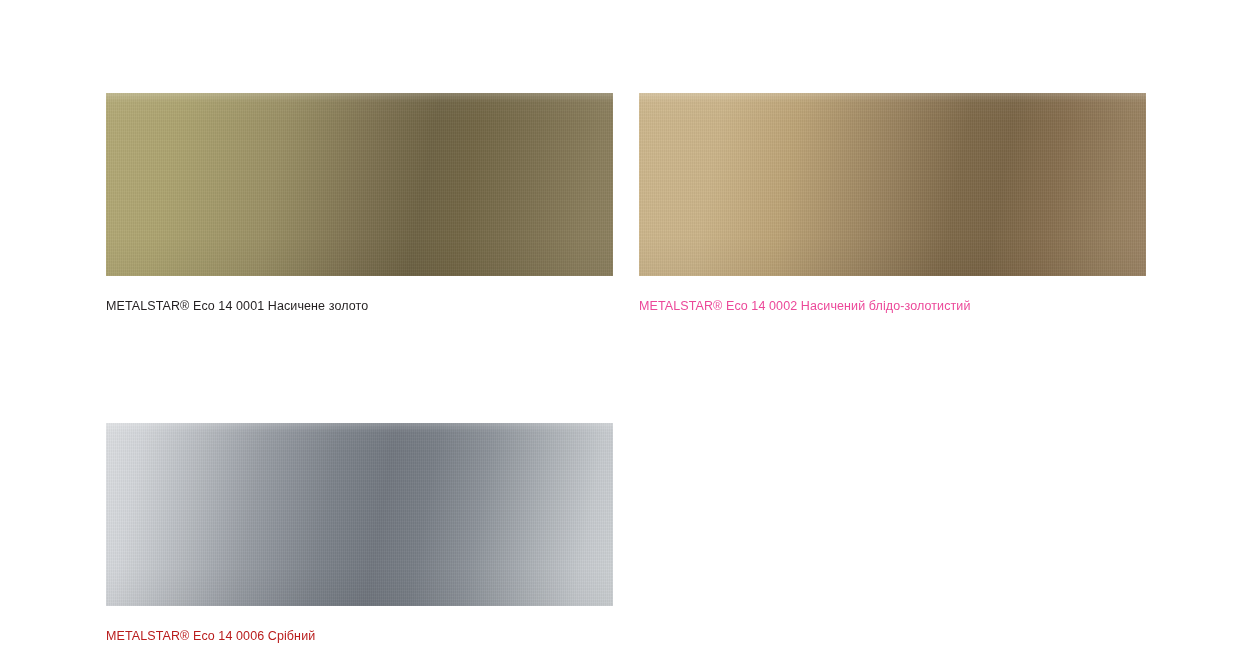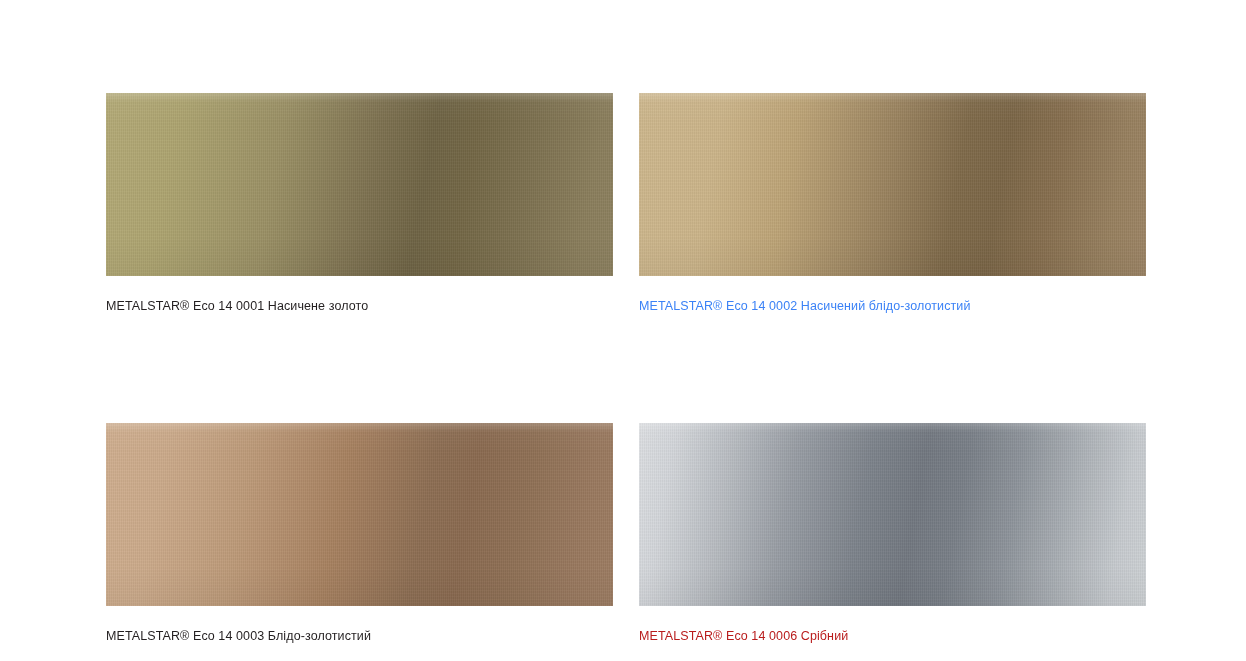--- a/index.html
+++ b/index.html
@@ -87,26 +87,22 @@
 
 <div class="swatch-grid">
 
   <div class="swatch-card">
     <div class="swatch-chip" style="background: linear-gradient(100deg, rgb(179, 170, 119) 0%, rgb(173, 164, 112) 14%, rgb(154, 144, 101) 34%, rgb(125, 113, 80) 52%, rgb(111, 100, 69) 62%, rgb(115, 103, 70) 70%, rgb(126, 114, 81) 82%, rgb(138, 126, 92) 93%, rgb(141, 129, 96) 100%);"></div>
     <div class="swatch-caption" style="color: rgb(35, 31, 32);">METALSTAR® Eco 14 0001 Насичене золото</div>
   </div>
 
   <div class="swatch-card">
     <div class="swatch-chip" style="background: linear-gradient(100deg, rgb(205, 183, 141) 0%, rgb(203, 180, 137) 16%, rgb(189, 164, 119) 30%, rgb(155, 132, 96) 48%, rgb(127, 106, 74) 62%, rgb(123, 102, 71) 70%, rgb(135, 111, 79) 80%, rgb(151, 128, 95) 92%, rgb(157, 133, 102) 100%);"></div>
-    <div class="swatch-caption" style="color: #3b82f6;">METALSTAR® Eco 14 0002 Насичений блідо-золотистий</div>
+    <div class="swatch-caption" style="color: #ec4899;">METALSTAR® Eco 14 0002 Насичений блідо-золотистий</div>
   </div>
 
-  <div class="swatch-card">
-    <div class="swatch-chip" style="background: linear-gradient(100deg, rgb(207, 174, 143) 0%, rgb(203, 170, 138) 12%, rgb(189, 154, 121) 28%, rgb(167, 129, 96) 46%, rgb(141, 110, 83) 62%, rgb(138, 106, 80) 70%, rgb(143, 112, 85) 80%, rgb(153, 121, 95) 92%, rgb(157, 125, 99) 100%);"></div>
-    <div class="swatch-caption" style="color: rgb(35, 31, 32);">METALSTAR® Eco 14 0003 Блідо-золотистий</div>
-  </div>
 
   <div class="swatch-card">
     <div class="swatch-chip" style="background: linear-gradient(100deg, rgb(220, 222, 225) 0%, rgb(211, 214, 218) 7%, rgb(184, 188, 193) 18%, rgb(152, 157, 164) 30%, rgb(125, 131, 139) 44%, rgb(114, 120, 128) 54%, rgb(121, 127, 135) 62%, rgb(141, 147, 154) 72%, rgb(174, 179, 184) 84%, rgb(198, 202, 206) 93%, rgb(206, 210, 213) 100%);"></div>
     <div class="swatch-caption" style="color: #b91c1c;">METALSTAR® Eco 14 0006 Срібний</div>
   </div>
 
 </div>
 
 </body></html>

